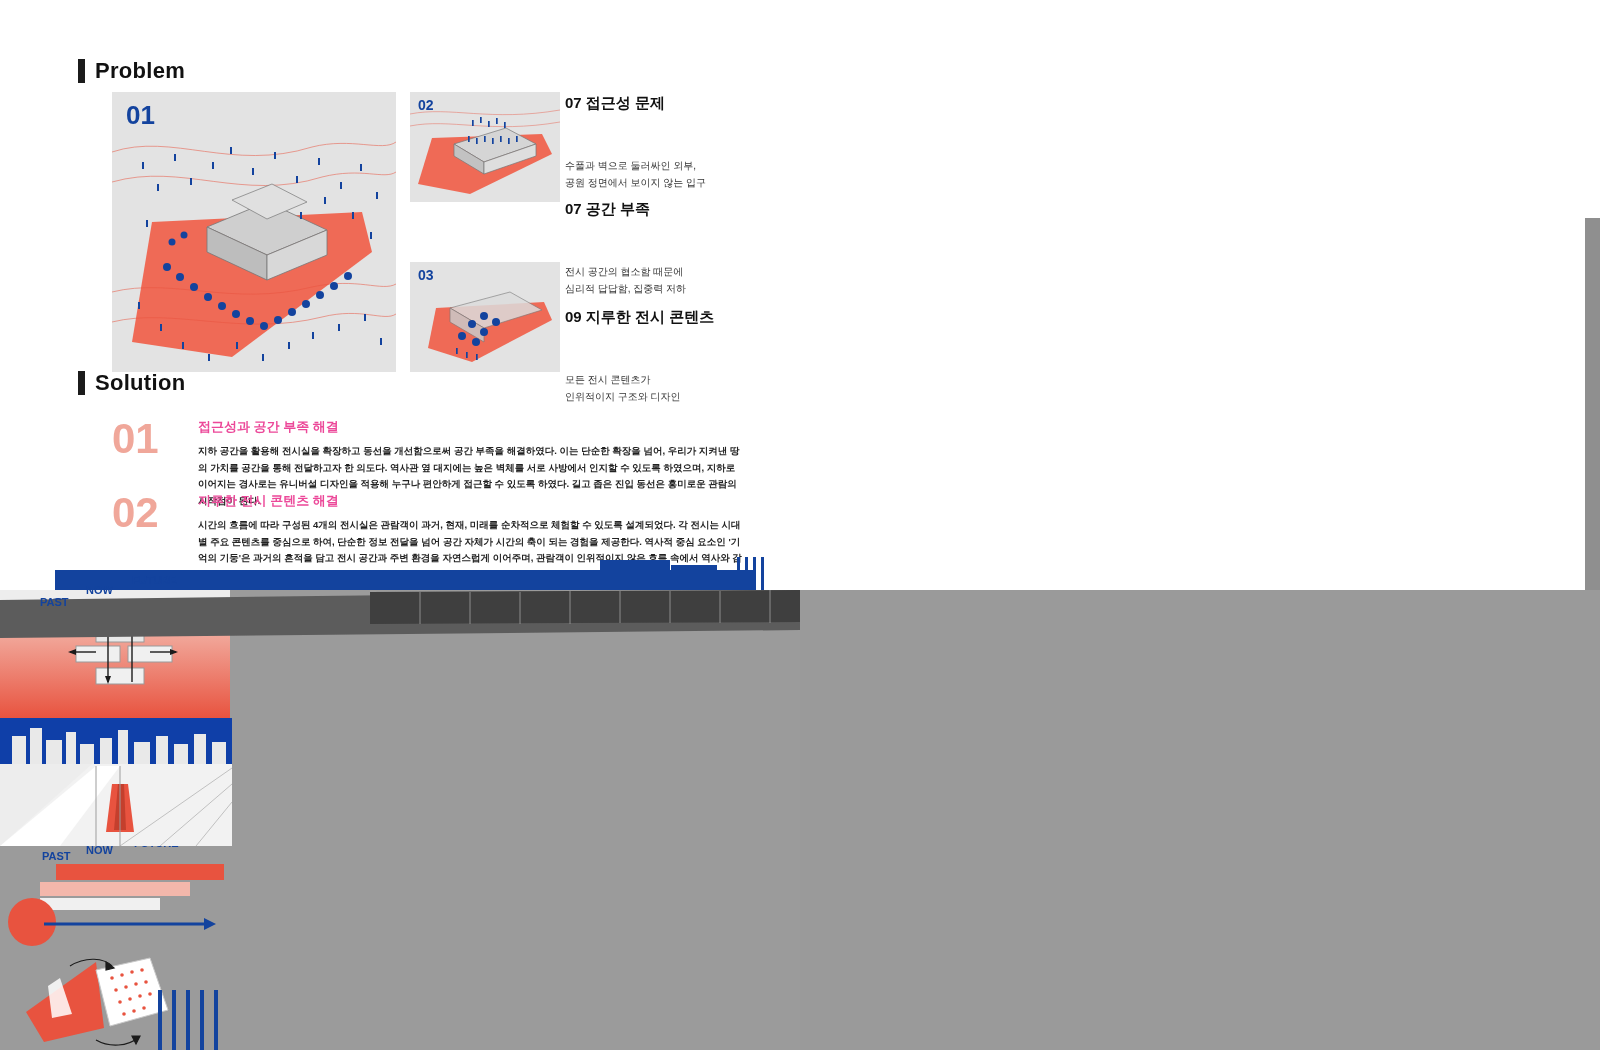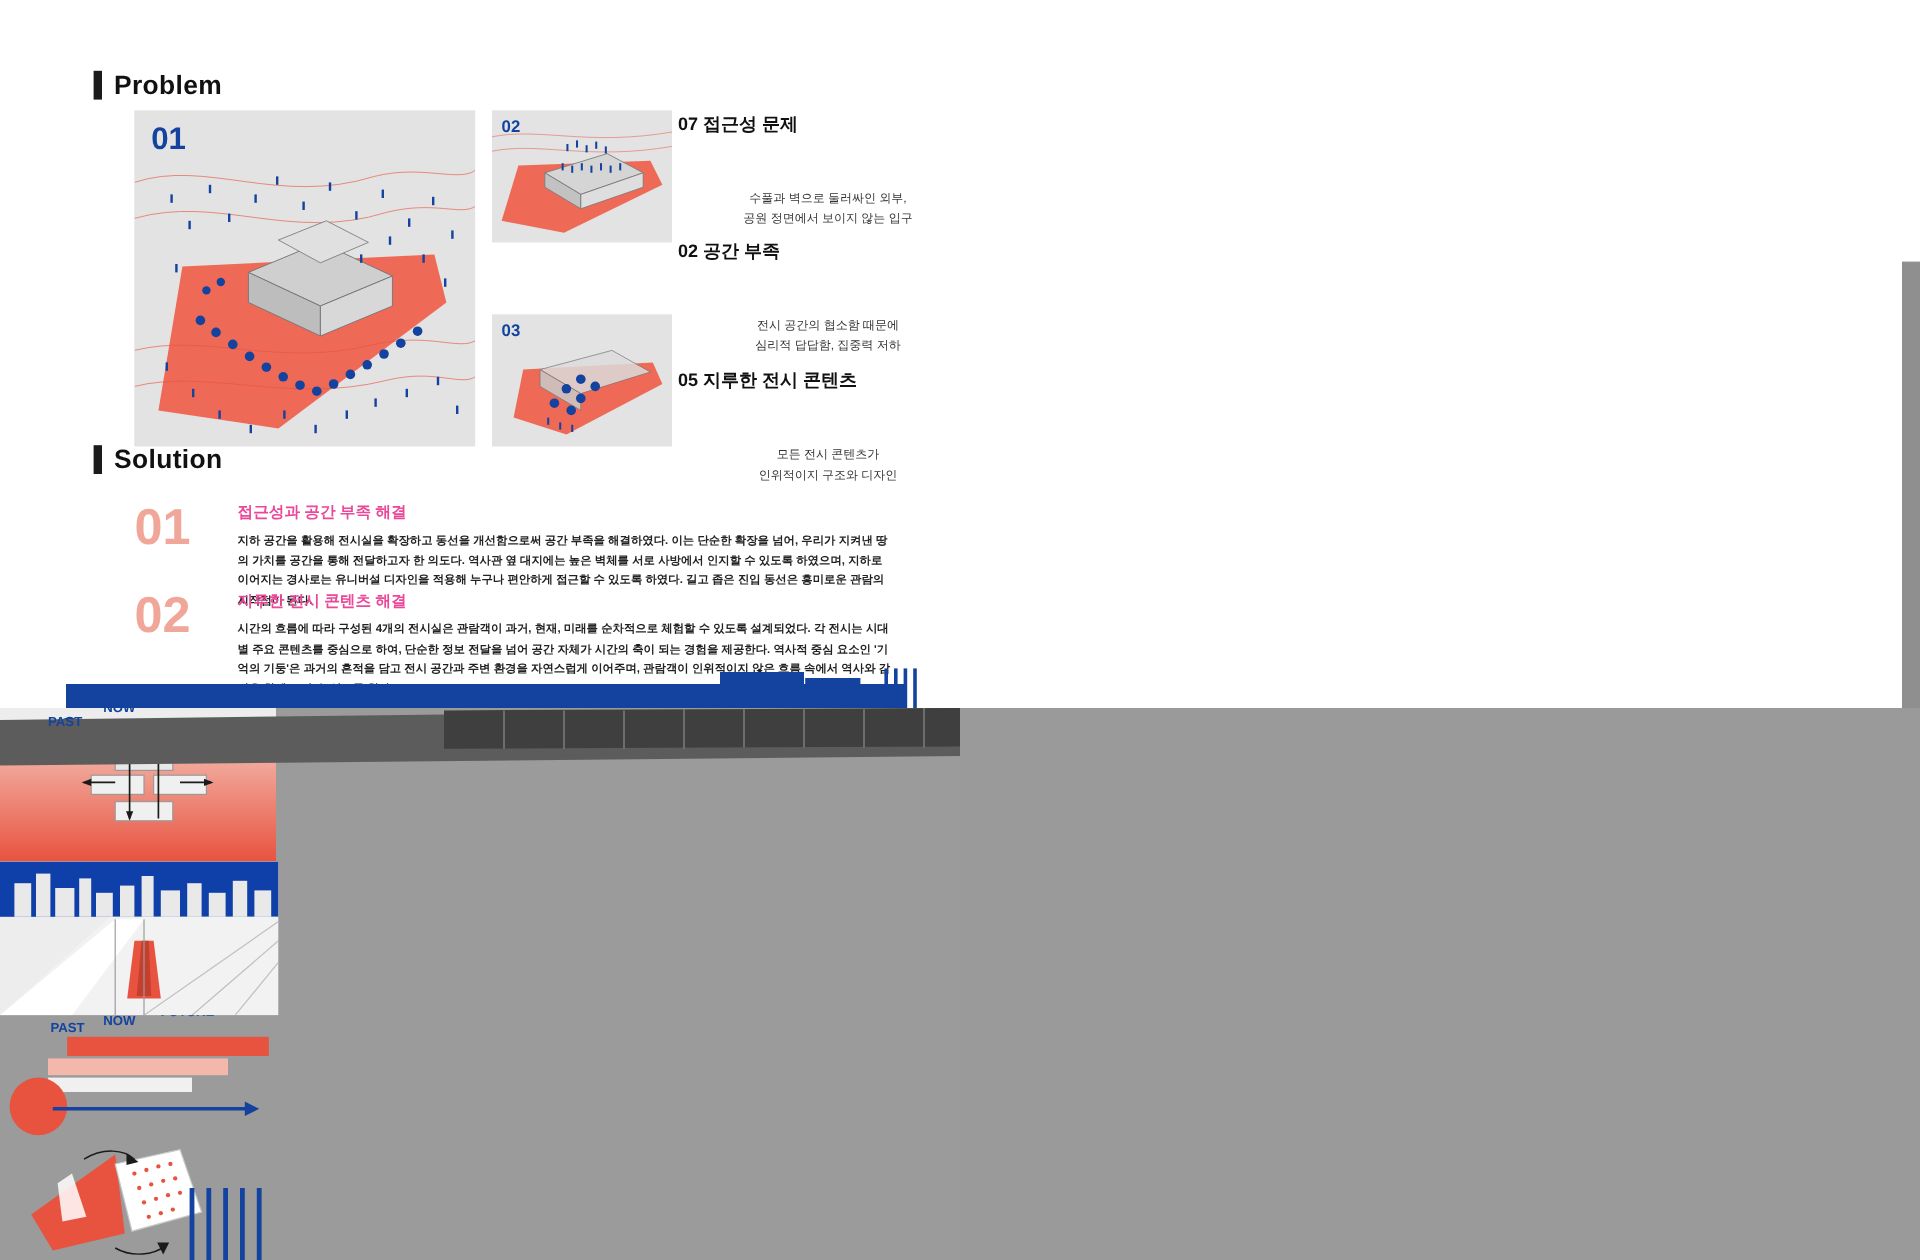--- a/index.html
+++ b/index.html
@@ -44,21 +44,21 @@
   .smalldiag .num { position:absolute; left:8px; top:5px; font-size:14px; font-weight:bold; color:#13439e; }
   #sd1 { left:410px; top:92px; }
   #sd2 { left:410px; top:262px; }
 
   .prob-item { position:absolute; width:250px; }
   .prob-item .h { font-size:15px; font-weight:bold; margin-bottom:10px; }
   .prob-item .b { font-size:10px; line-height:1.7; color:#333; }
   #pi1 { left:565px; top:94px; }
   #pi2 { left:565px; top:200px; }
   #pi3 { left:565px; top:308px; }
-  .center-txt { text-align:center;margin-top:44px; }
+  .center-txt { text-align:left;margin-top:44px; }
 
   
   #solution-title { position:absolute; left:78px; top:370px; }
   .sol-row { position:absolute; left:112px; width:630px; display:flex; gap:16px; }
   #sr1 { top:418px; }
   #sr2 { top:492px; }
   .sol-num { font-size:42px; font-weight:bold; color:#f0a79a; line-height:1; width:70px; flex:0 0 70px; }
   .sol-h { font-size:13px; font-weight:bold; color:#ec4899; margin-bottom:7px; }
   .sol-b { font-size:9.5px; line-height:1.75; color:#222;font-weight:bold; }
 
@@ -207,26 +207,26 @@
       </svg>
       <div class="num">03</div>
     </div>
 
     <div id="pi1" class="prob-item">
       <div class="h">07 접근성 문제</div>
       <div class="b center-txt" style="white-space:pre-line">수풀과 벽으로 둘러싸인 외부,
 공원 정면에서 보이지 않는 입구</div>
     </div>
     <div id="pi2" class="prob-item">
-      <div class="h">02 공간 부족</div>
+      <div class="h">07 공간 부족</div>
       <div class="b center-txt" style="white-space:pre-line">전시 공간의 협소함 때문에
 심리적 답답함, 집중력 저하</div>
     </div>
     <div id="pi3" class="prob-item">
-      <div class="h">05 지루한 전시 콘텐츠</div>
+      <div class="h">09 지루한 전시 콘텐츠</div>
       <div class="b center-txt" style="white-space:pre-line">모든 전시 콘텐츠가
 인위적이지 구조와 디자인</div>
     </div>
 
     <div id="solution-title" class="sec-title">
       <span class="bar"></span>
       <span>Solution</span>
     </div>
 
     <div id="sr1" class="sol-row">

